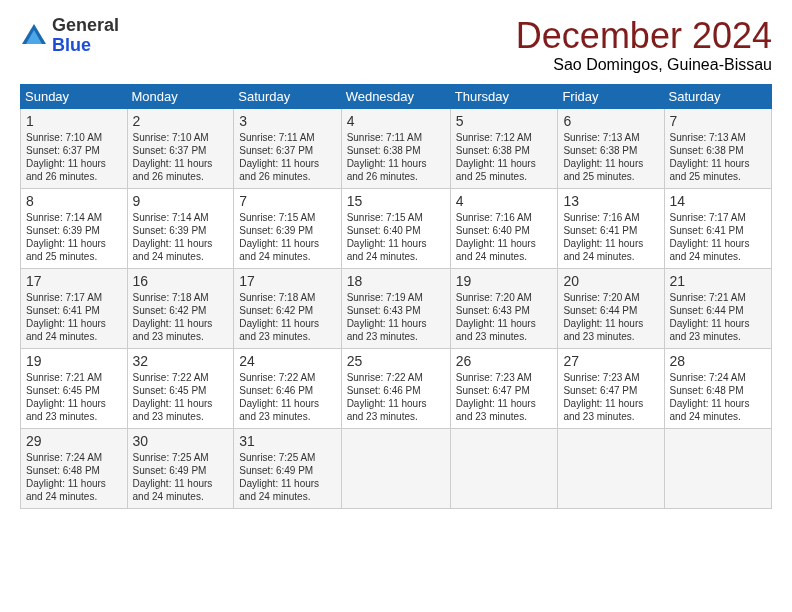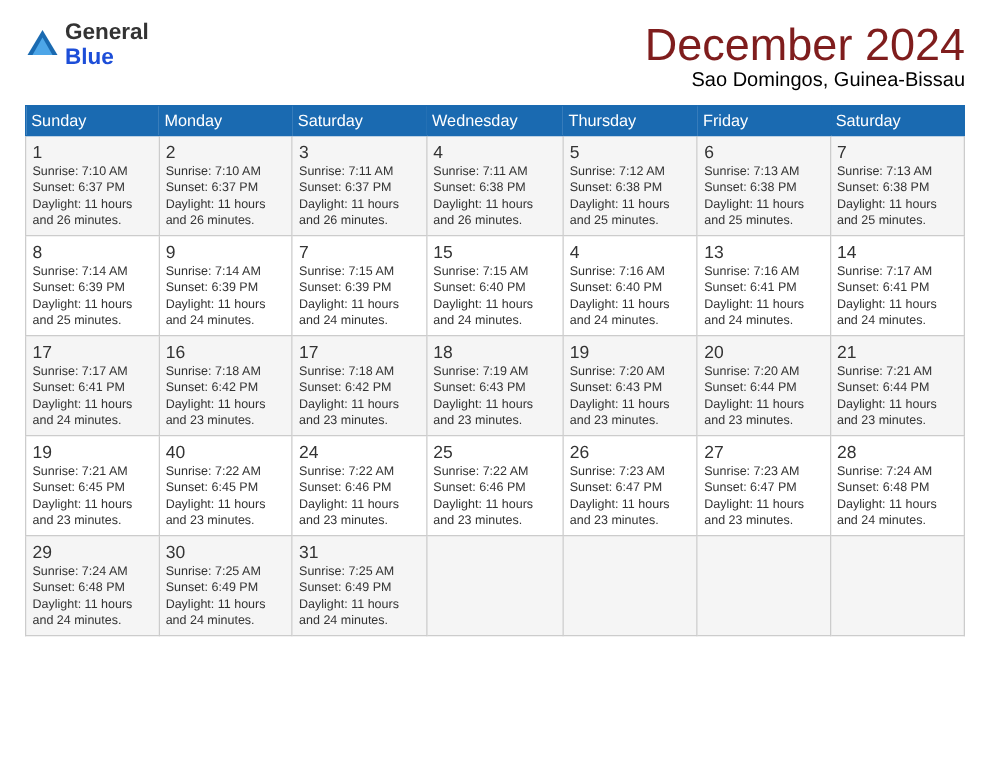--- a/index.html
+++ b/index.html
@@ -216,21 +216,21 @@
         <span class="day-number">21</span>
         <span class="day-info">Sunrise: 7:21 AM<br>Sunset: 6:44 PM<br>Daylight: 11 hours and 23 minutes.</span>
       </td>
         </tr>
         <tr>
           <td>
         <span class="day-number">19</span>
         <span class="day-info">Sunrise: 7:21 AM<br>Sunset: 6:45 PM<br>Daylight: 11 hours and 23 minutes.</span>
       </td>
           <td>
-        <span class="day-number">40</span>
+        <span class="day-number">32</span>
         <span class="day-info">Sunrise: 7:22 AM<br>Sunset: 6:45 PM<br>Daylight: 11 hours and 23 minutes.</span>
       </td>
           <td>
         <span class="day-number">24</span>
         <span class="day-info">Sunrise: 7:22 AM<br>Sunset: 6:46 PM<br>Daylight: 11 hours and 23 minutes.</span>
       </td>
           <td>
         <span class="day-number">25</span>
         <span class="day-info">Sunrise: 7:22 AM<br>Sunset: 6:46 PM<br>Daylight: 11 hours and 23 minutes.</span>
       </td>

